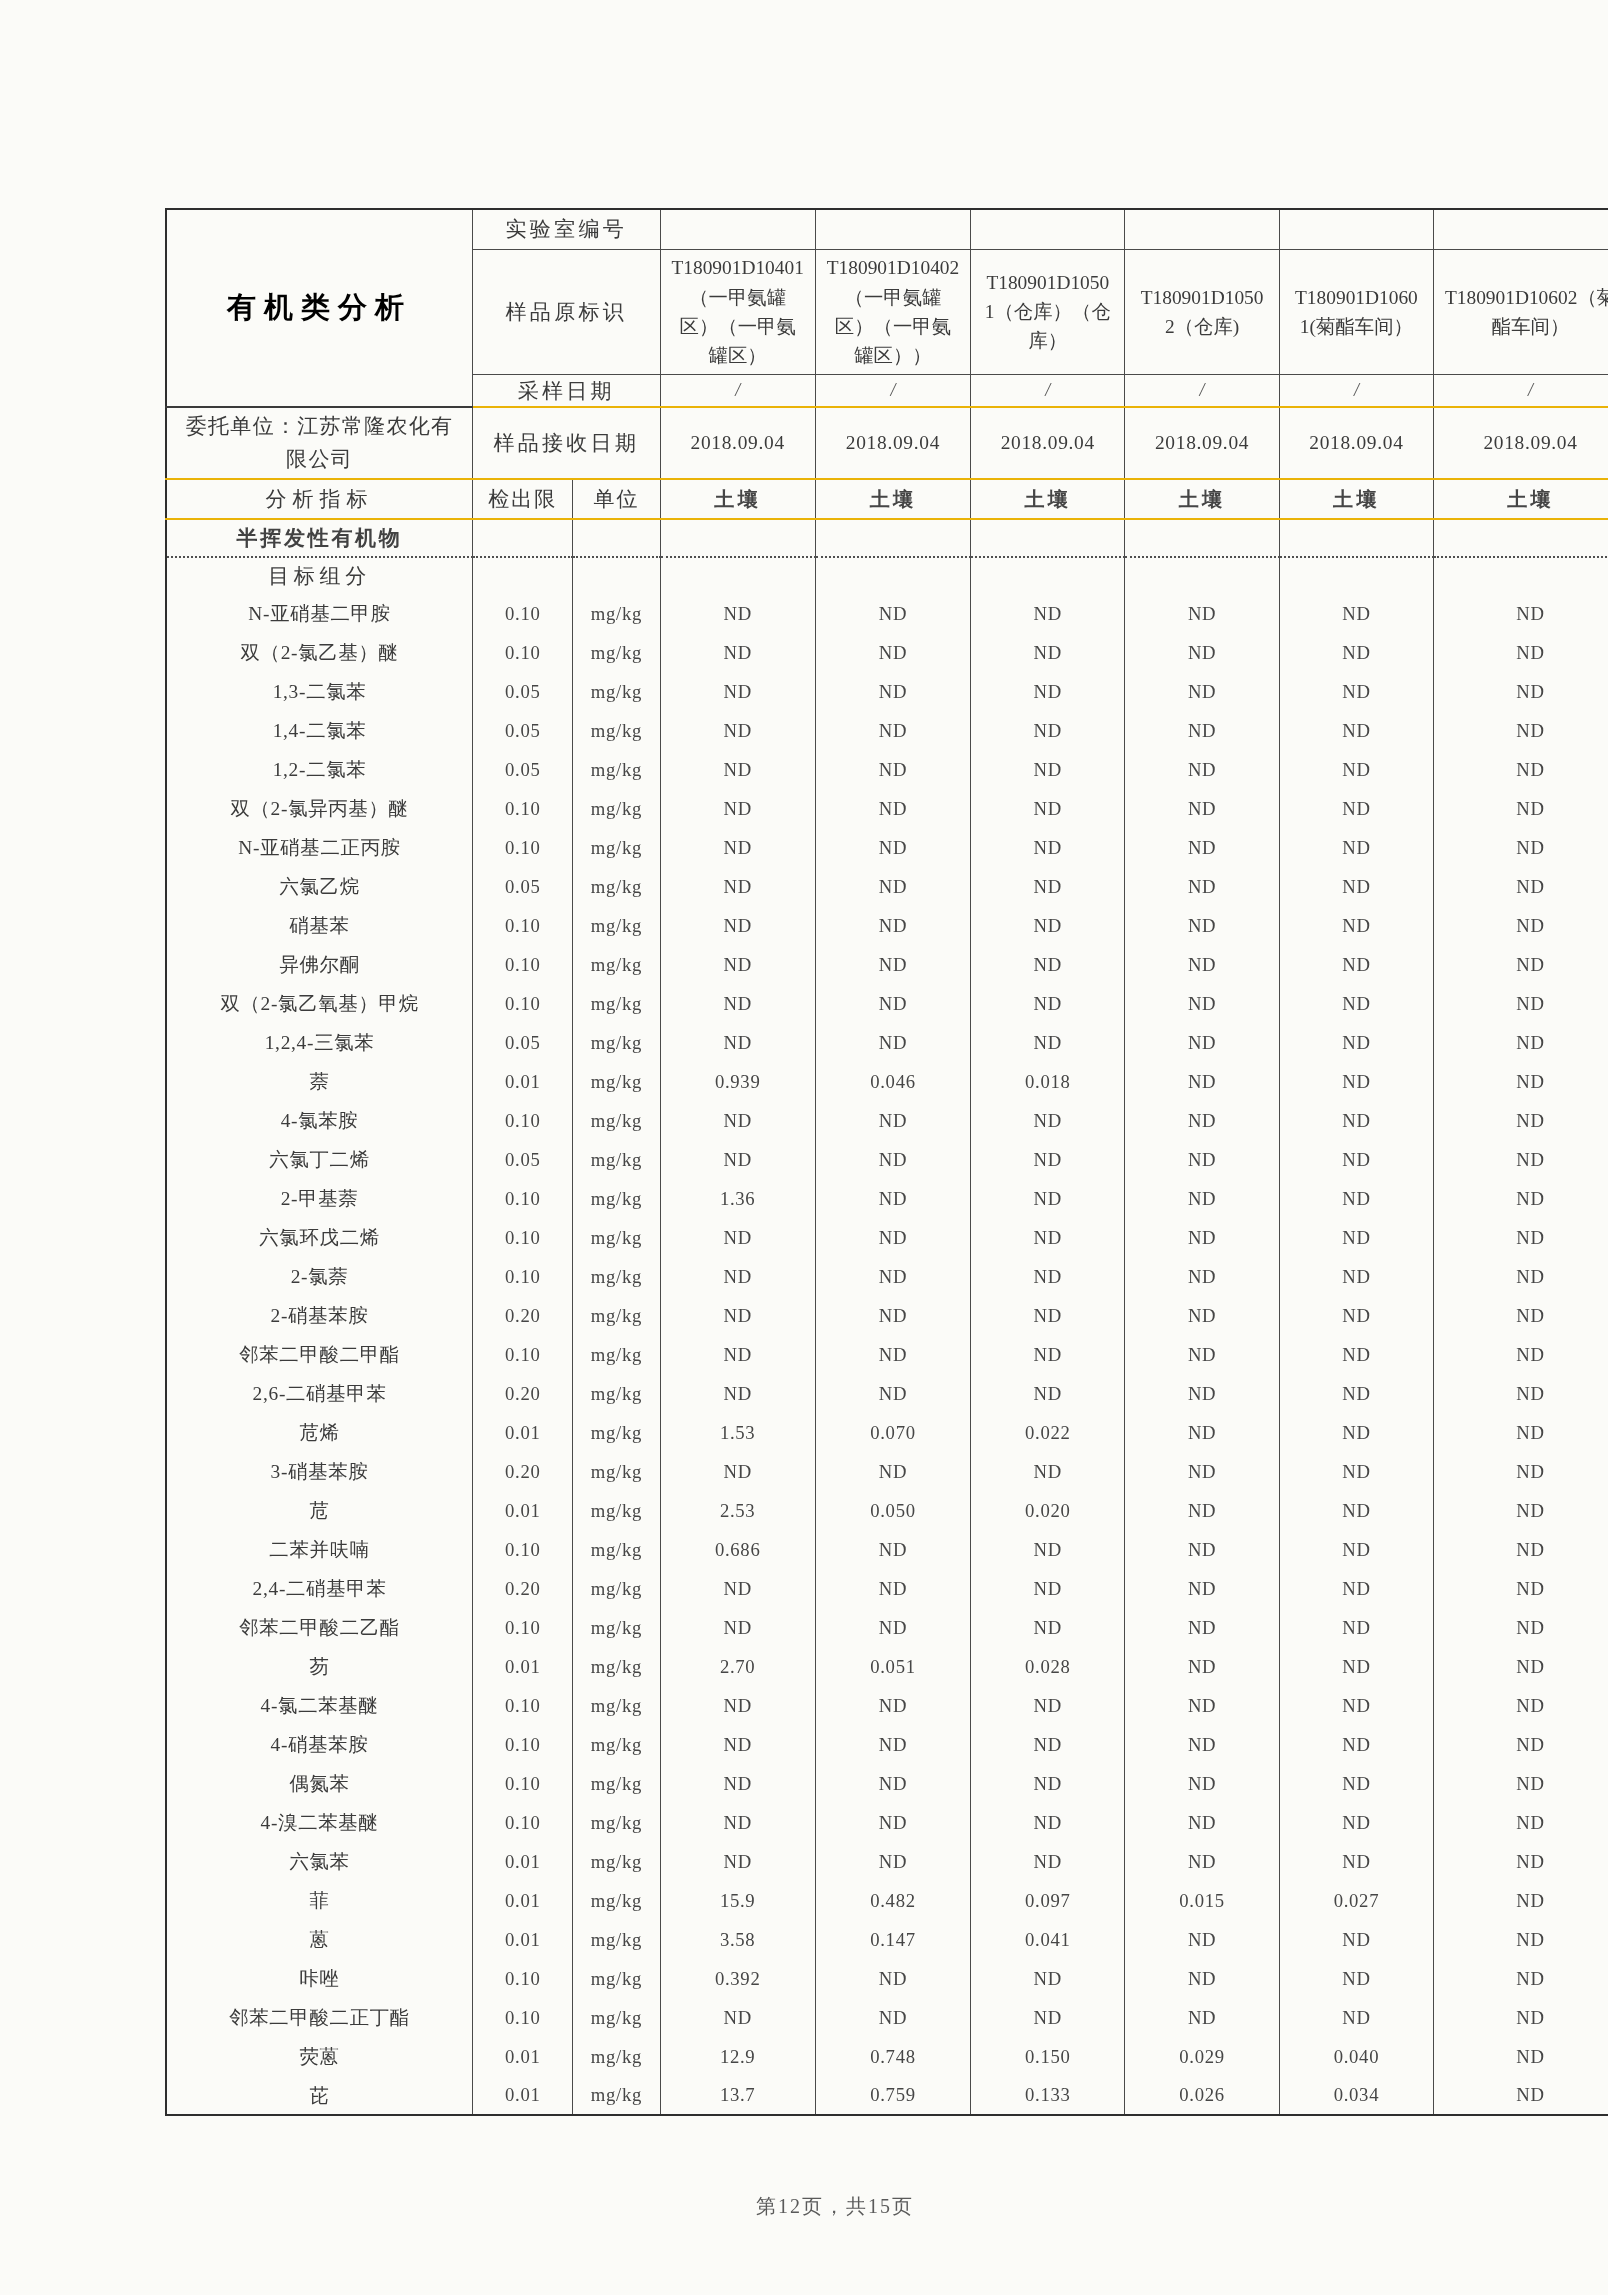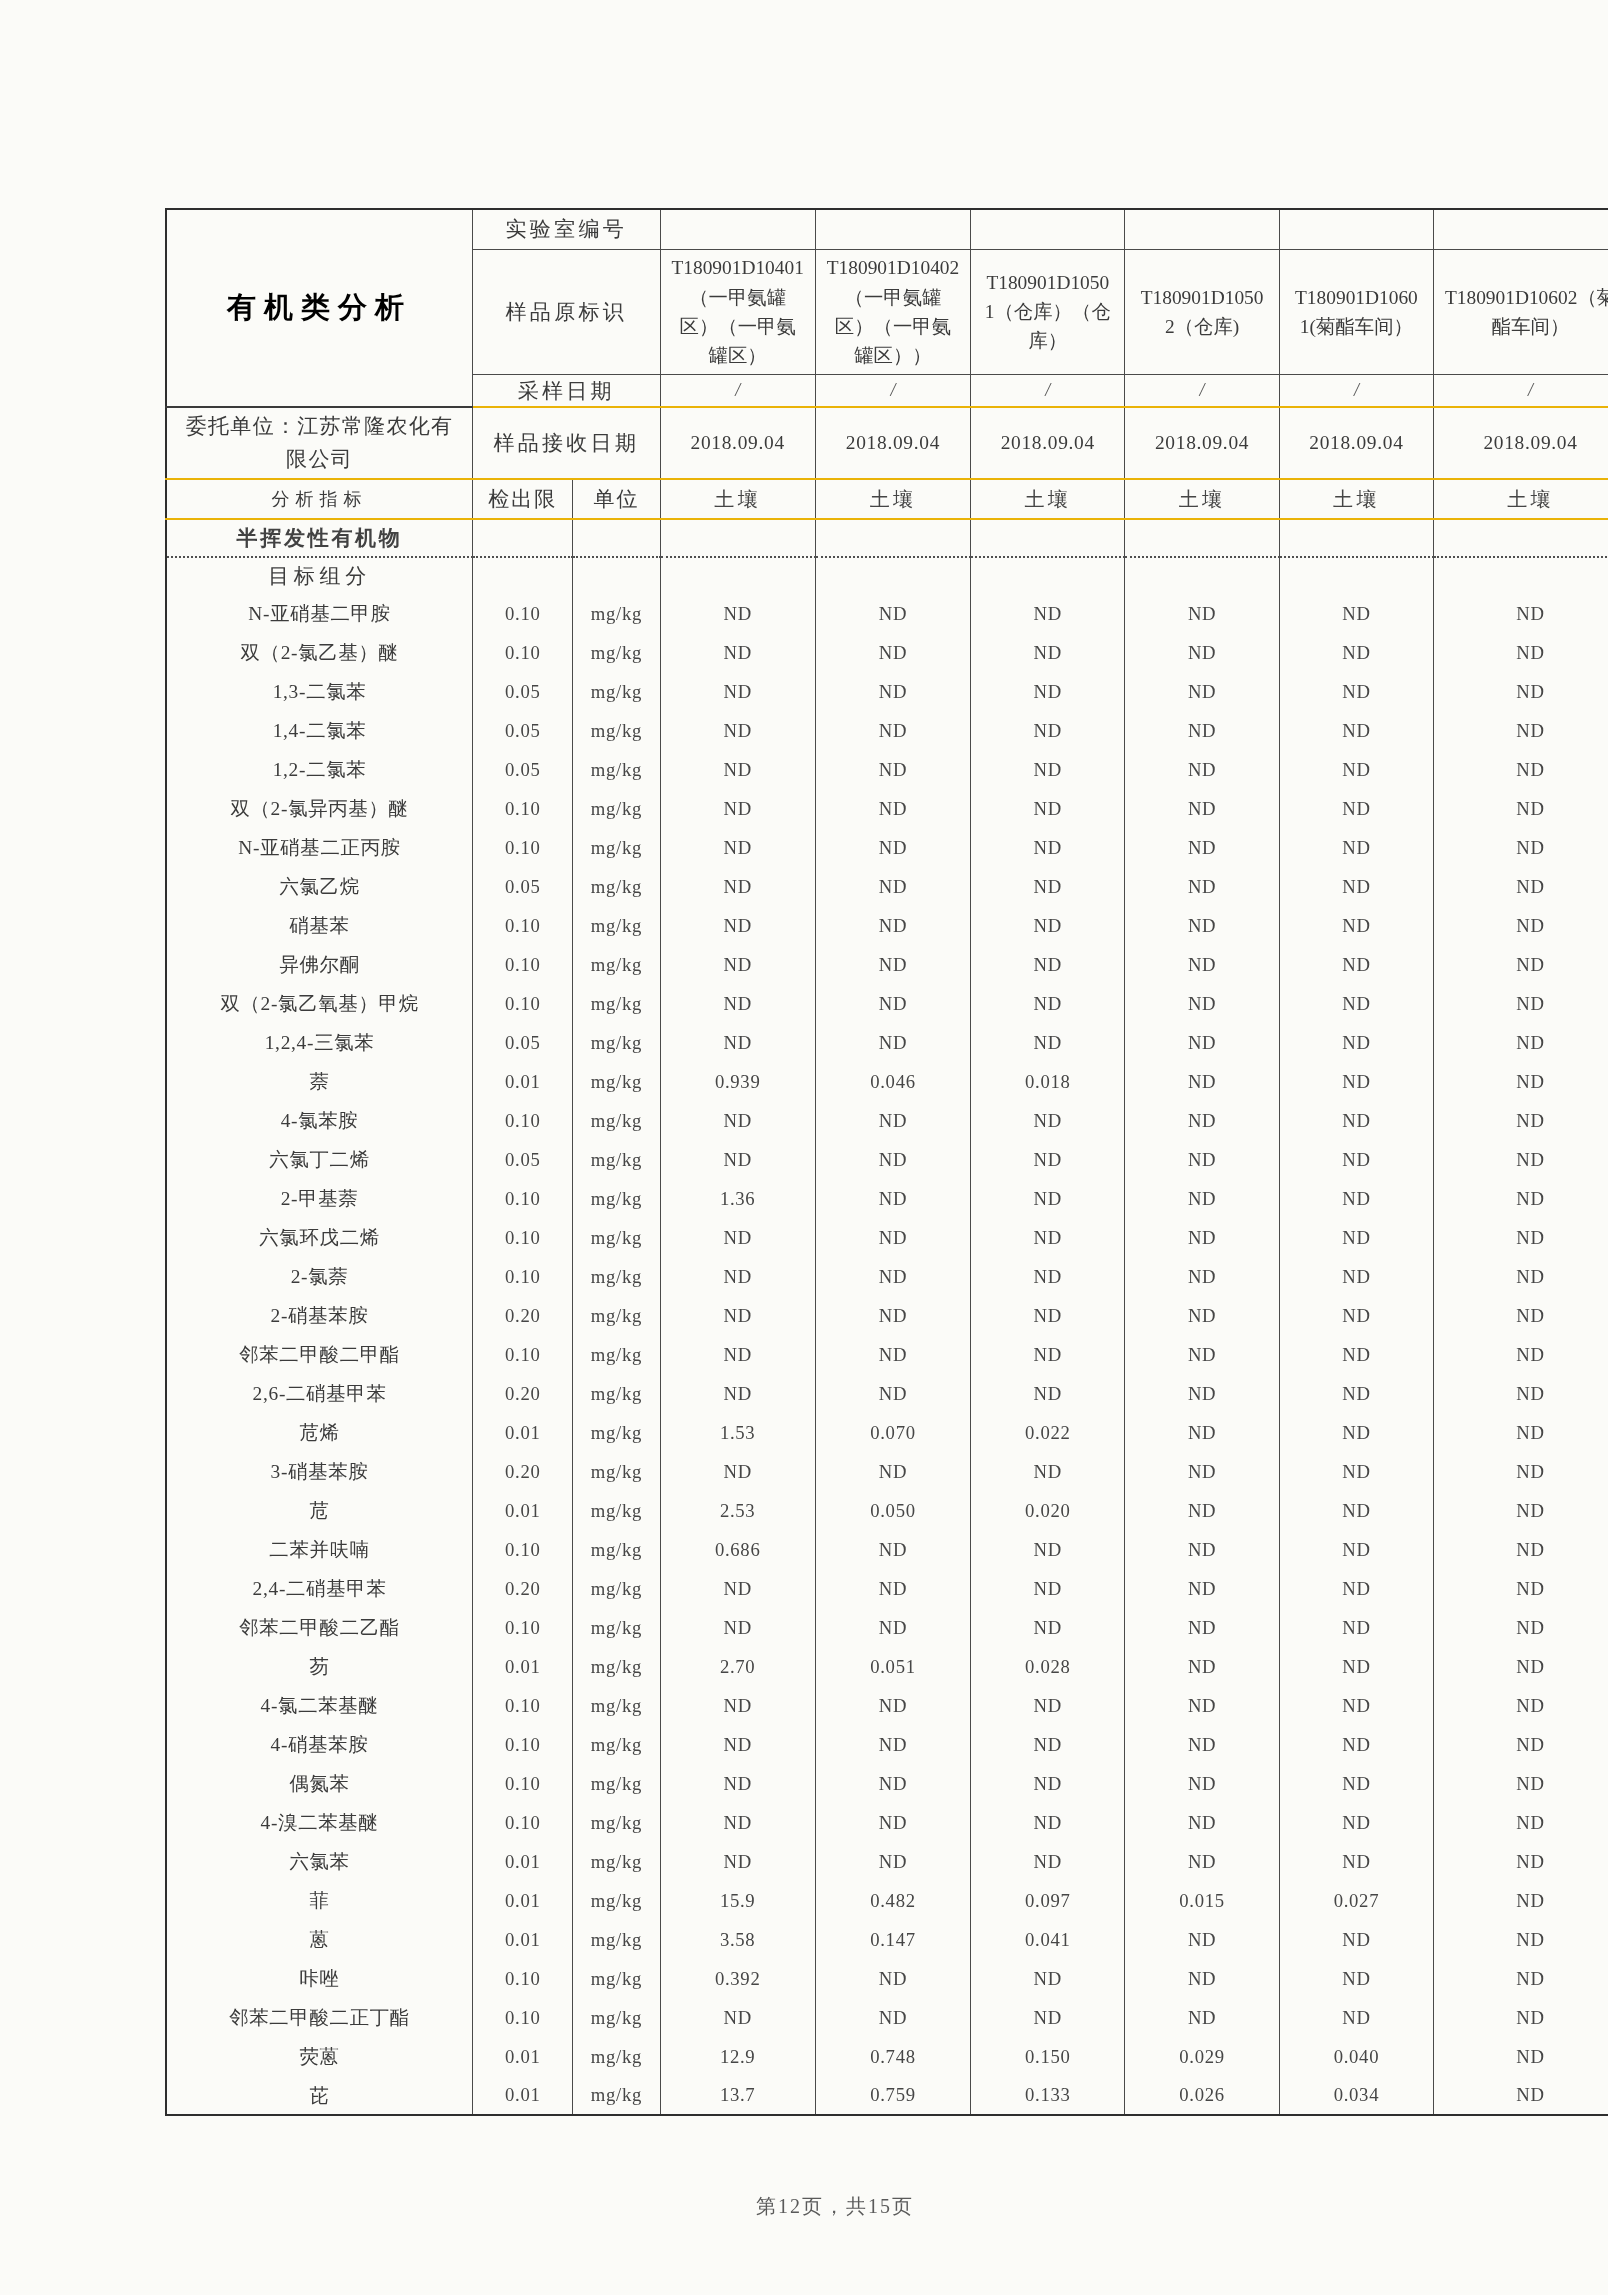--- a/index.html
+++ b/index.html
@@ -32,23 +32,23 @@
   tr.dotted-b td{border-bottom:2.7px dotted #4f4f4f;}
   tbody.data td{border-top:none;border-bottom:none;}
   .big-title{
     font-size:29px;letter-spacing:8px;font-weight:bold;color:#000000;
   }
   .hdr-label{font-size:21px;letter-spacing:3.3px;}
   .sample-id{font-size:19.4px;line-height:1.5;word-break:break-all;padding:2.7px 6.7px;}
   .slash{font-size:18px;font-style:italic;color:#555;}
   .date-val{font-size:19.4px;letter-spacing:0.7px;}
   .client{font-size:21px;line-height:1.6;letter-spacing:1.3px;padding:0 9.4px;}
-  .idx-label{font-size:18px;letter-spacing:6px;}
+  .idx-label{font-size:21px;letter-spacing:6px;}
   .lim-label,.unit-label{font-size:21px;letter-spacing:2px;}
-  .soil{font-size:20px;letter-spacing:3.3px;font-weight:normal;color:#454545;}
+  .soil{font-size:20px;letter-spacing:3.3px;font-weight:bold;color:#454545;}
   .section-title{font-size:21px;letter-spacing:2.7px;font-weight:bold;color:#424242;margin-top:14px;}
   .target-title{font-size:21px;letter-spacing:4.7px;}
   .cmp-name{font-size:19.4px;letter-spacing:0.7px;}
   .val{font-size:18.7px;letter-spacing:0.7px;color:#464646;}
   .footer{
     position:absolute;top:2193px;left:0;width:1670px;
     text-align:center;font-size:20px;letter-spacing:2px;color:#5a5a5a;
   }
 </style>
 </head>

